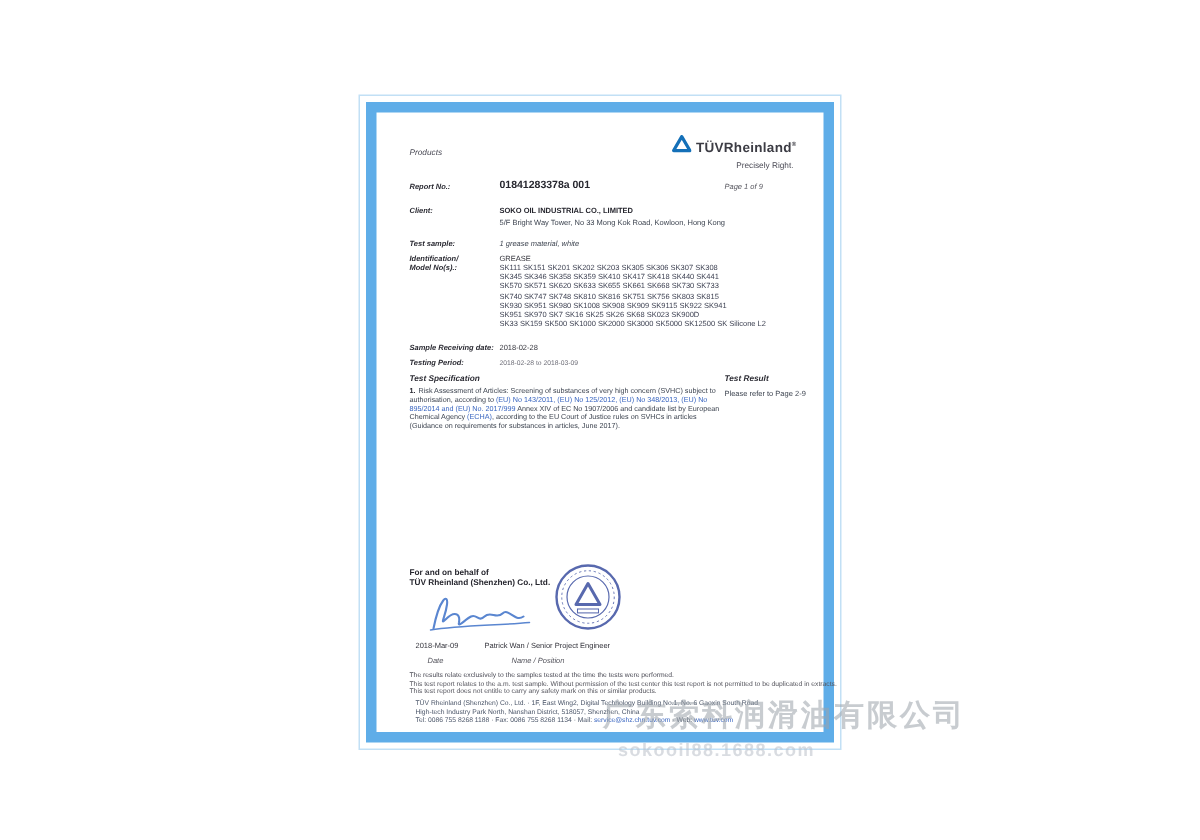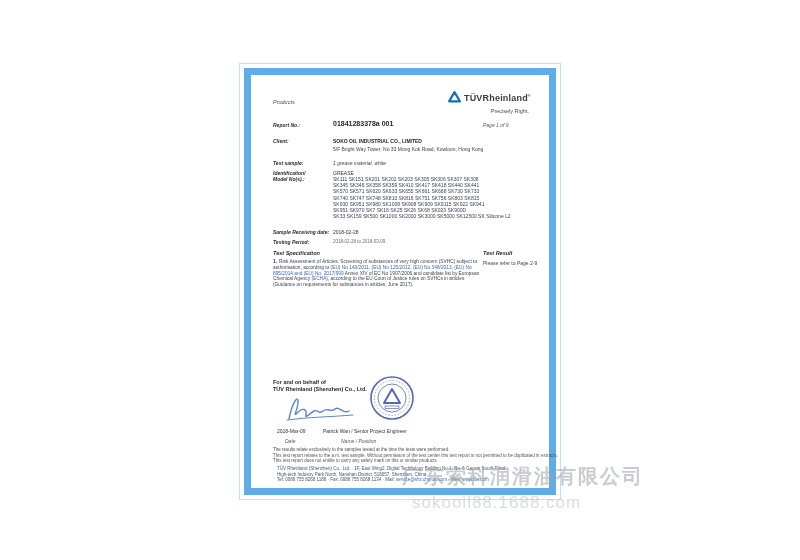--- a/index.html
+++ b/index.html
@@ -77,22 +77,22 @@
   .addr1{left:20px;top:385px;font-size:4.5px;color:#4a5568;}
   .addr2{left:20px;top:390.5px;font-size:4.5px;color:#4a5568;}
   .addr3{left:20px;top:396px;font-size:4.5px;color:#4a5568;}
 
   
   .wm-cn{
     position:absolute;left:402px;top:463px;font-size:20px;font-weight:bold;
     color:rgba(155,162,170,0.55);letter-spacing:2px;z-index:5;white-space:nowrap;text-align:center;
   }
   .wm-url{
-    position:absolute;left:412px;top:493px;font-size:17px;
-    color:rgba(185,192,200,0.55);letter-spacing:1px;z-index:5;white-space:nowrap;
+    position:absolute;left:412px;top:493px;font-size:12px;
+    color:rgba(185,192,200,0.55);letter-spacing:1px;z-index:5;white-space:nowrap;font-weight:bold;
   }
 </style>
 </head>
 <body>
 
 <div class="frame-outer">
   <div class="frame-inner">
     <div class="doc">
 
       <span class="abs products">Products</span>

